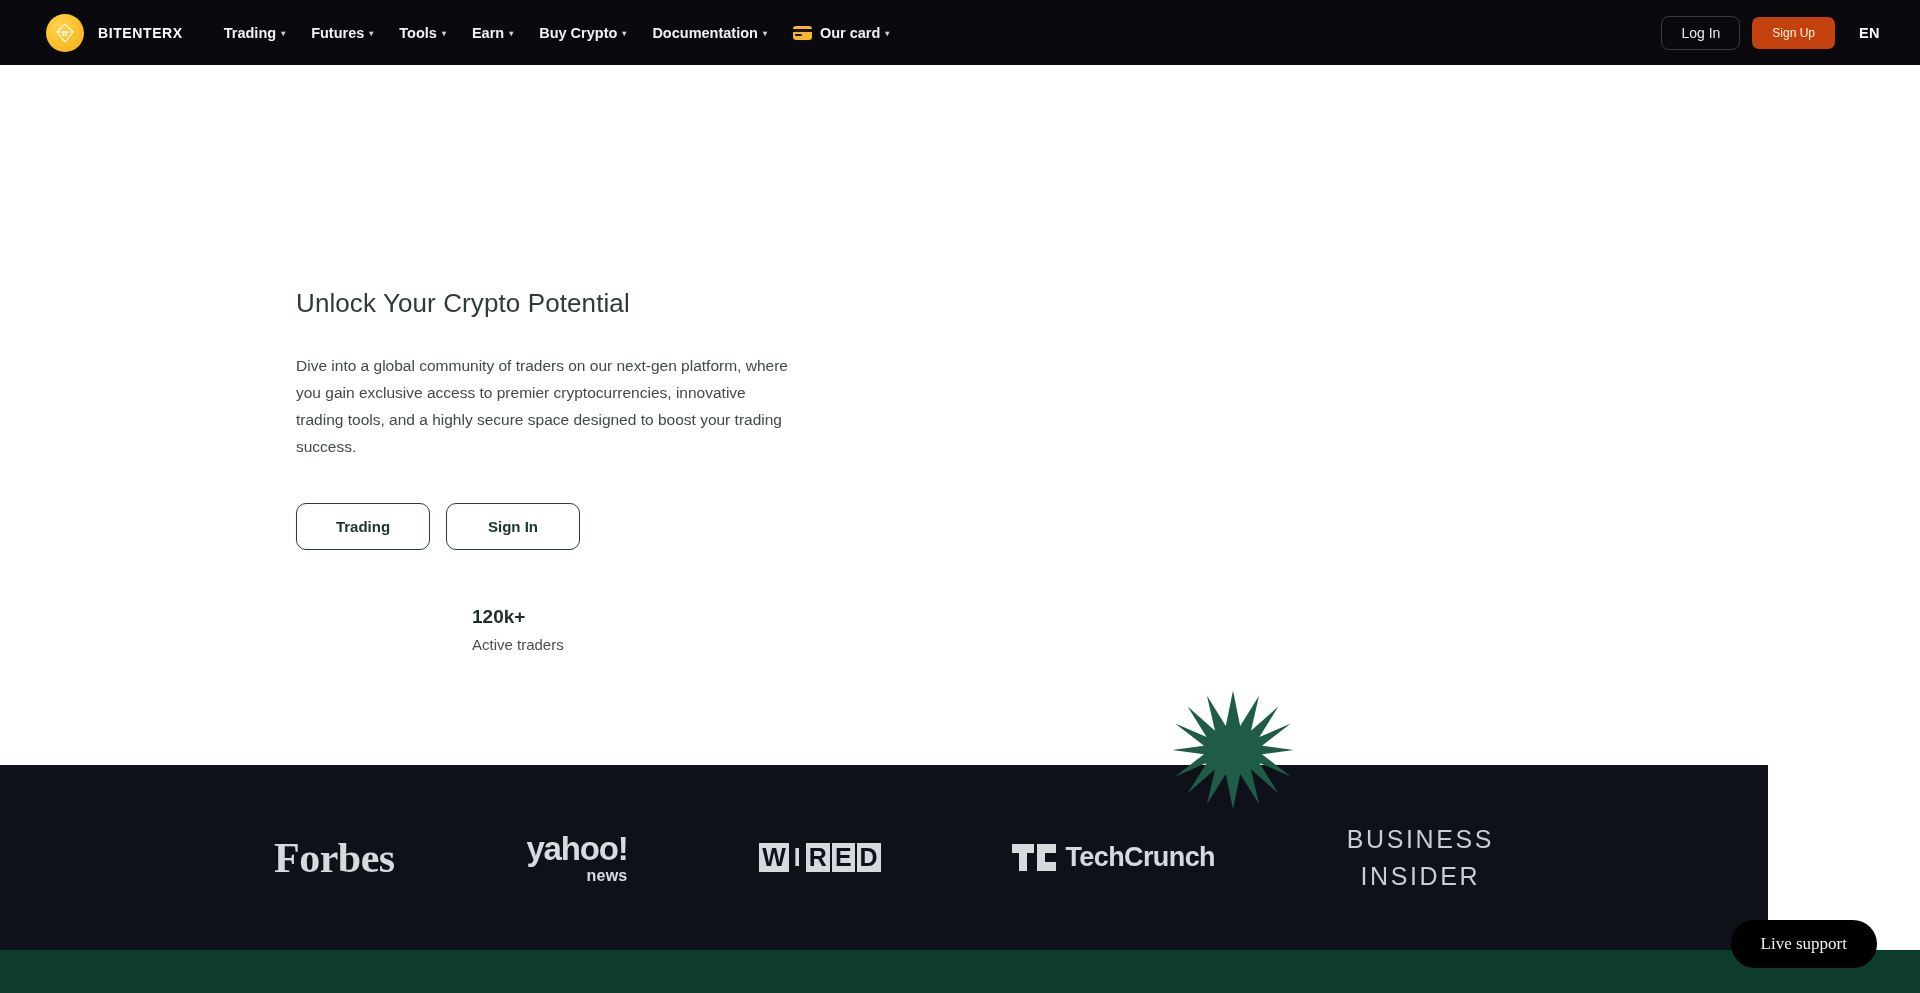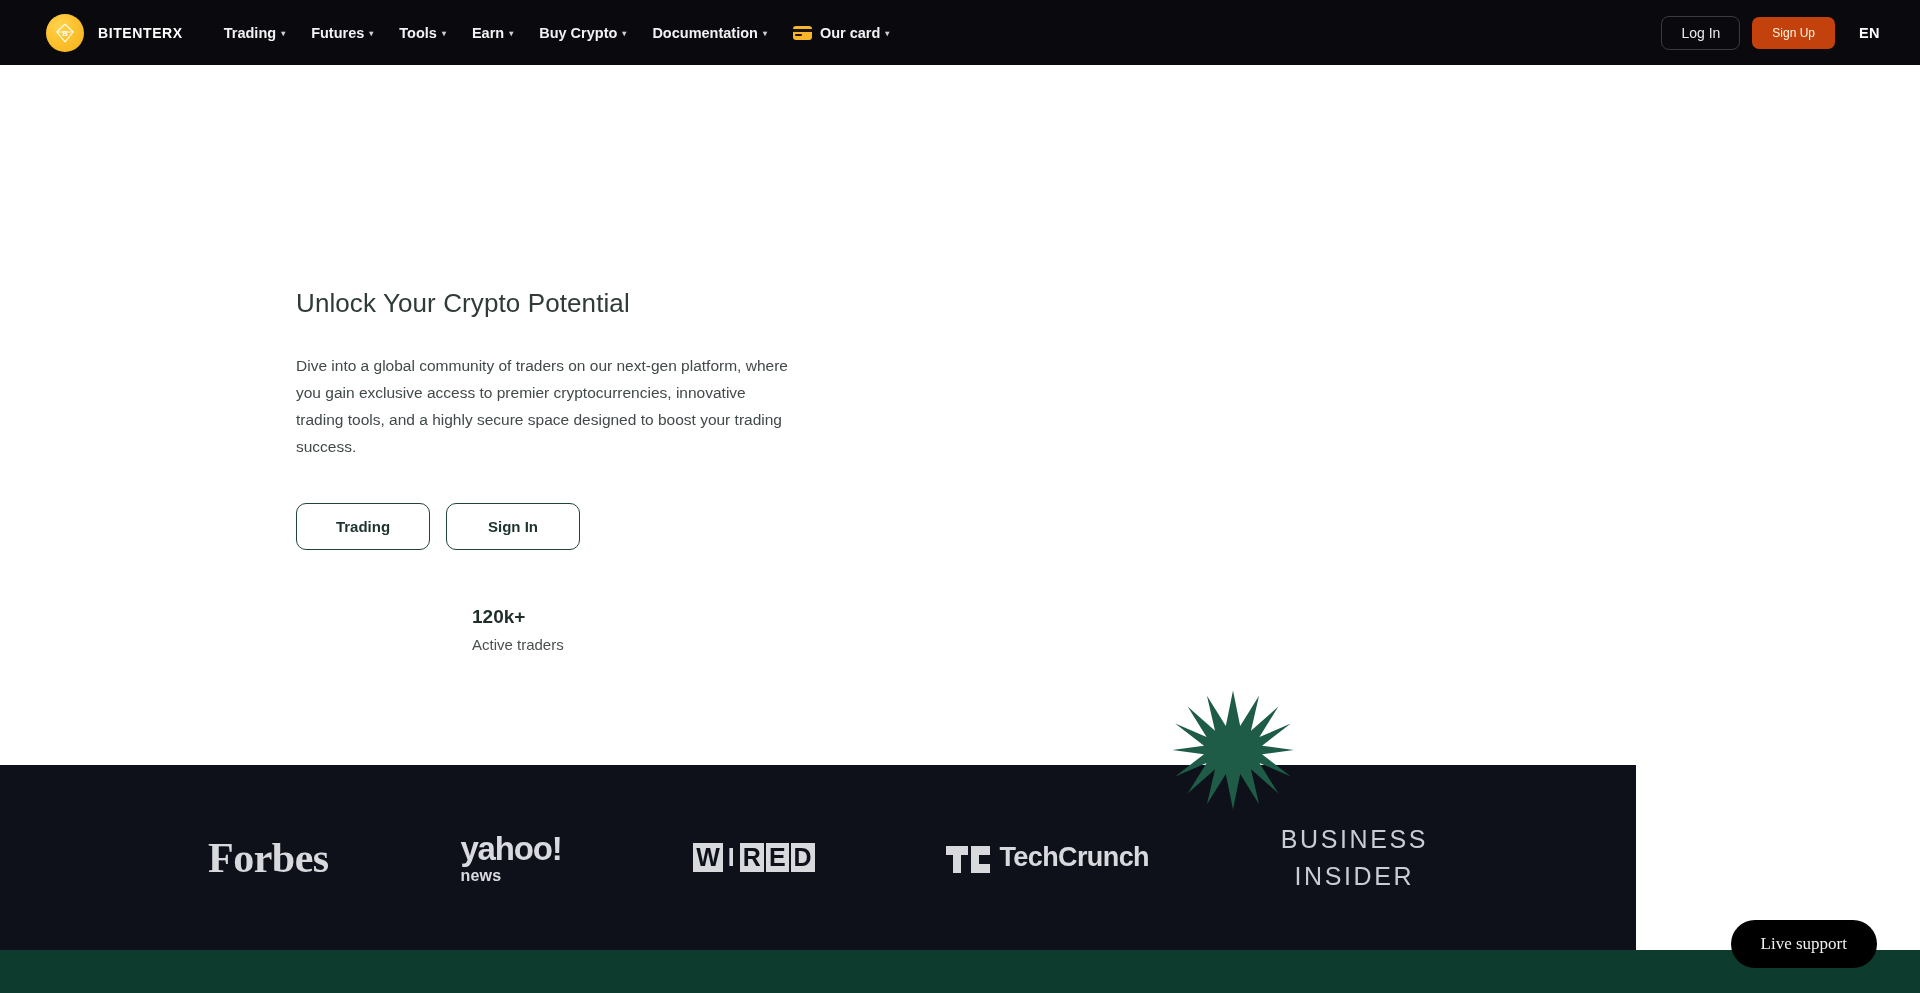--- a/index.html
+++ b/index.html
@@ -93,53 +93,53 @@
   .stat-label { margin-top:8px; font-size:15px; color:#4a5150; }
 
   
   .starburst {
     position:absolute; left:1171px; top:688px; width:124px; height:124px;
     z-index:12; pointer-events:none;
   }
 
   
   .logoband {
-    position:absolute; top:765px; left:0; width:1636px; height:185px;
+    position:absolute; top:765px; left:0; width:1768px; height:185px;
     background:#0e1119; display:flex; align-items:center;
     justify-content:center; gap:0;
   }
   .logos {
     display:flex; align-items:center; justify-content:space-between;
     width:1240px; padding:0 10px;
   }
   .logo-slot {
     display:flex; align-items:center; justify-content:center;
     height:72px; opacity:.92;
   }
   .lg-forbes {
     font-family:"Liberation Serif", serif; font-size:42px; font-weight:700;
     color:#e9eaee; letter-spacing:-.5px;
   }
-  .lg-yahoo { display:flex; flex-direction:column; align-items:flex-start; line-height:1; }
+  .lg-yahoo { display:flex; flex-direction:column; align-items:flex-end; line-height:1; }
   .lg-yahoo .y1 {
     font-size:33px; font-weight:700; color:#ebecf0; letter-spacing:-1.2px;
   }
   .lg-yahoo .y2 {
     font-size:16px; font-weight:700; color:#ebecf0; margin-top:3px; letter-spacing:.2px;
   }
   .lg-bloomberg {
     font-size:31px; font-weight:700; color:#e9eaee; letter-spacing:-.9px;
   }
   .lg-wired { display:flex; align-items:center; gap:2px; }
   .lg-wired span {
     font-size:25px; font-weight:700; color:#0e1119; background:#e9eaee;
     padding:2px 3px; line-height:1; letter-spacing:0; display:inline-block;
   }
   .lg-wired span.plain { background:transparent; color:#e9eaee; }
-  .lg-tc { display:flex; align-items:flex-end; gap:9px; }
+  .lg-tc { display:flex; align-items:center; gap:9px; }
   .tc-mark { position:relative; width:44px; height:27px; flex:0 0 44px; }
   .tc-mark i {
     position:absolute; background:#e9eaee; display:block;
   }
   .lg-tc .tcname {
     font-size:27px; font-weight:700; color:#e9eaee; letter-spacing:-.6px;
   }
   .lg-bi {
     display:flex; flex-direction:column; align-items:center;
     color:#d9dce4; font-size:25px; letter-spacing:2.6px; line-height:1.45;

